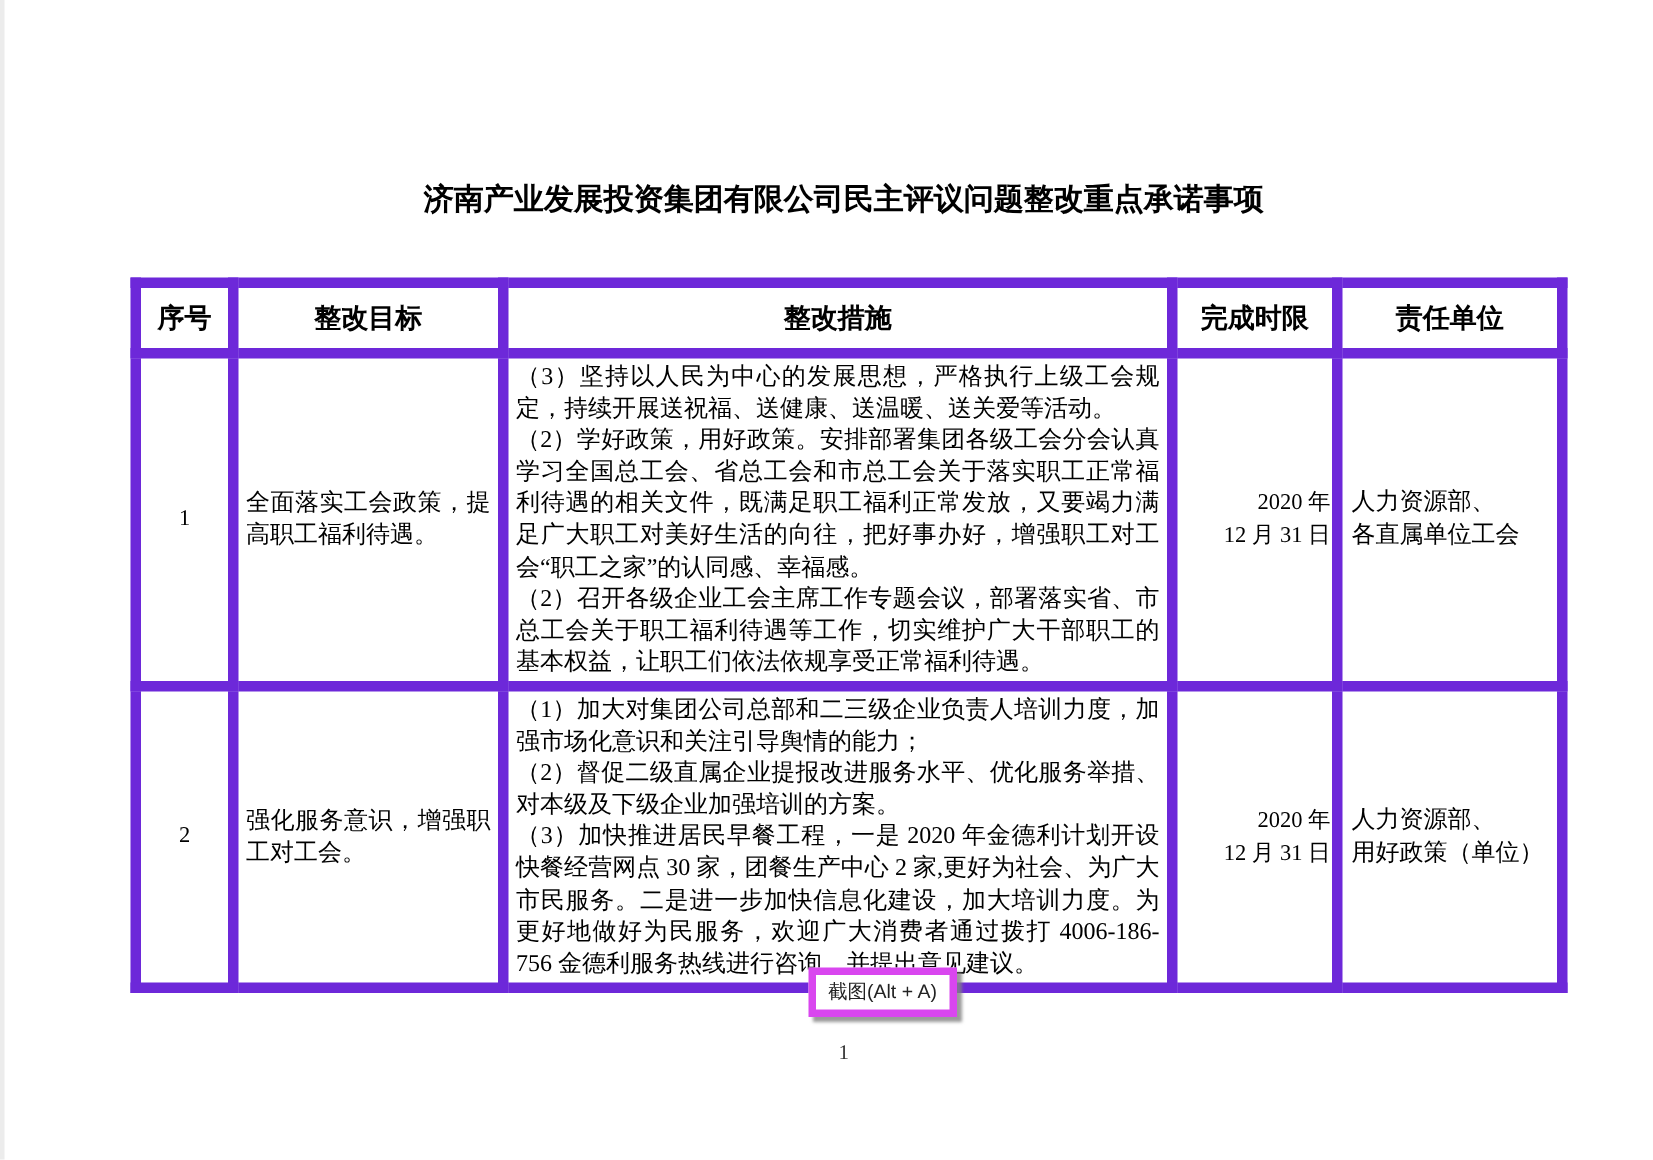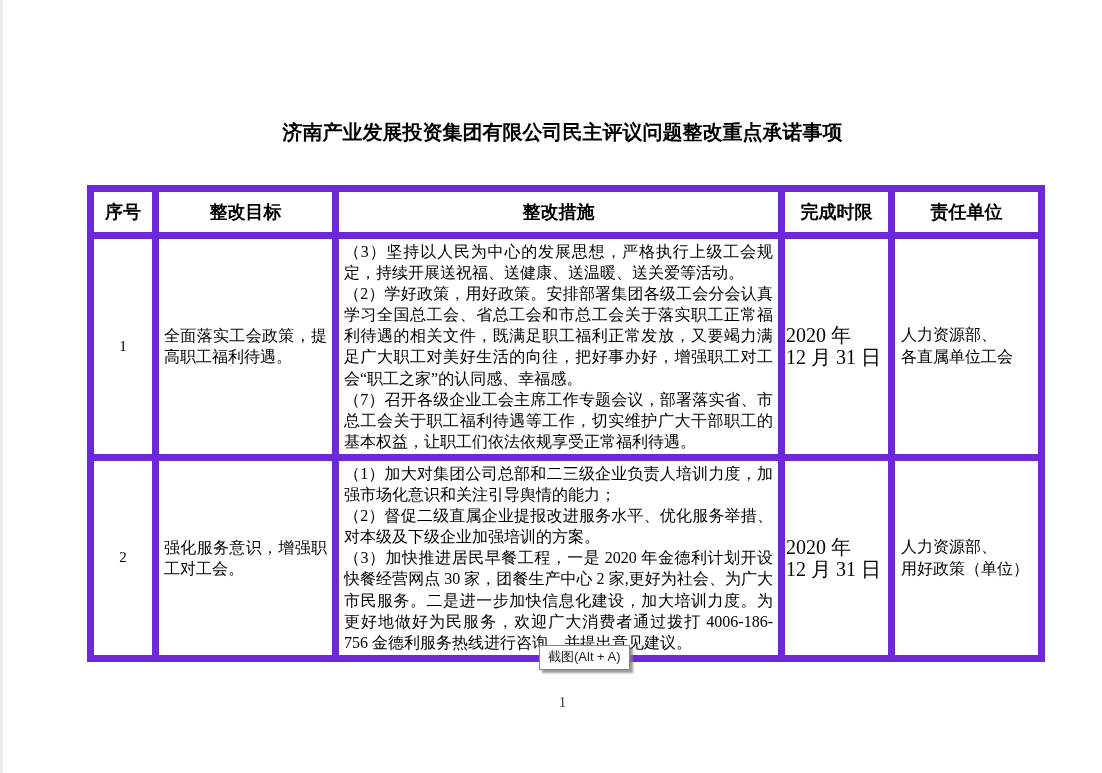--- a/index.html
+++ b/index.html
@@ -70,38 +70,38 @@
     padding: 2px 5px;
     font-size: 16px;
     line-height: 21.1px;
     text-align: justify;
     text-justify: inter-character;
   }
   td.measures-cell p {
     margin: 0;
   }
   td.deadline-cell {
-    text-align: left;
-    font-size: 20px;
+    text-align: right;
+    font-size: 15px;
     line-height: 22px;
     white-space: pre-line;
   }
   td.unit-cell {
     padding: 0 6px;
     font-size: 16px;
     line-height: 22px;
     text-align: left;
     white-space: pre-line;
   }
   .screenshot-tooltip {
     position: absolute;
     left: 539px;
     top: 645px;
     background: #ffffff;
-    border: 1px solid #d946ef;
+    border: 5px solid #d946ef;
     padding: 2px 8px 3px 8px;
     font-family: "Liberation Sans", "DejaVu Sans", sans-serif;
     font-size: 13px;
     color: #222;
     box-shadow: 3px 3px 2px rgba(130,130,130,0.8);
     cursor: pointer;
   }
   .page-number {
     position: absolute;
     left: 87px;
@@ -136,21 +136,21 @@
       <th>责任单位</th>
     </tr>
   </thead>
   <tbody>
     <tr class="row-1">
       <td class="no-cell">1</td>
       <td class="goal-cell">全面落实工会政策，提高职工福利待遇。</td>
       <td class="measures-cell">
         <p>（3）坚持以人民为中心的发展思想，严格执行上级工会规定，持续开展送祝福、送健康、送温暖、送关爱等活动。</p>
         <p>（2）学好政策，用好政策。安排部署集团各级工会分会认真学习全国总工会、省总工会和市总工会关于落实职工正常福利待遇的相关文件，既满足职工福利正常发放，又要竭力满足广大职工对美好生活的向往，把好事办好，增强职工对工会“职工之家”的认同感、幸福感。</p>
-        <p>（7）召开各级企业工会主席工作专题会议，部署落实省、市总工会关于职工福利待遇等工作，切实维护广大干部职工的基本权益，让职工们依法依规享受正常福利待遇。</p>
+        <p>（2）召开各级企业工会主席工作专题会议，部署落实省、市总工会关于职工福利待遇等工作，切实维护广大干部职工的基本权益，让职工们依法依规享受正常福利待遇。</p>
       </td>
       <td class="deadline-cell">2020 年
 12 月 31 日</td>
       <td class="unit-cell">人力资源部、
 各直属单位工会</td>
     </tr>
     <tr class="row-2">
       <td class="no-cell">2</td>
       <td class="goal-cell">强化服务意识，增强职工对工会。</td>
       <td class="measures-cell">

